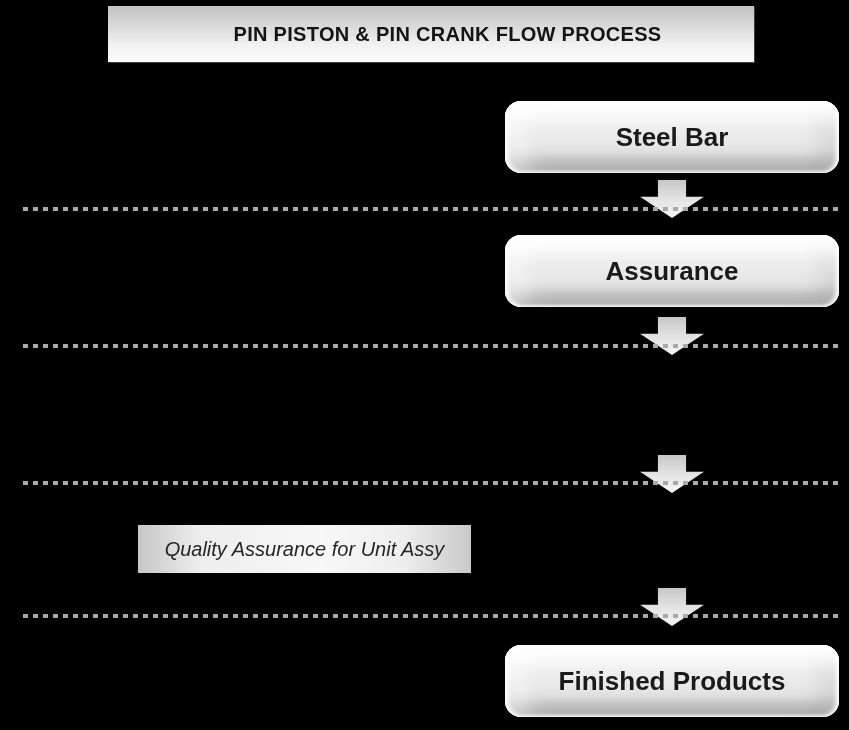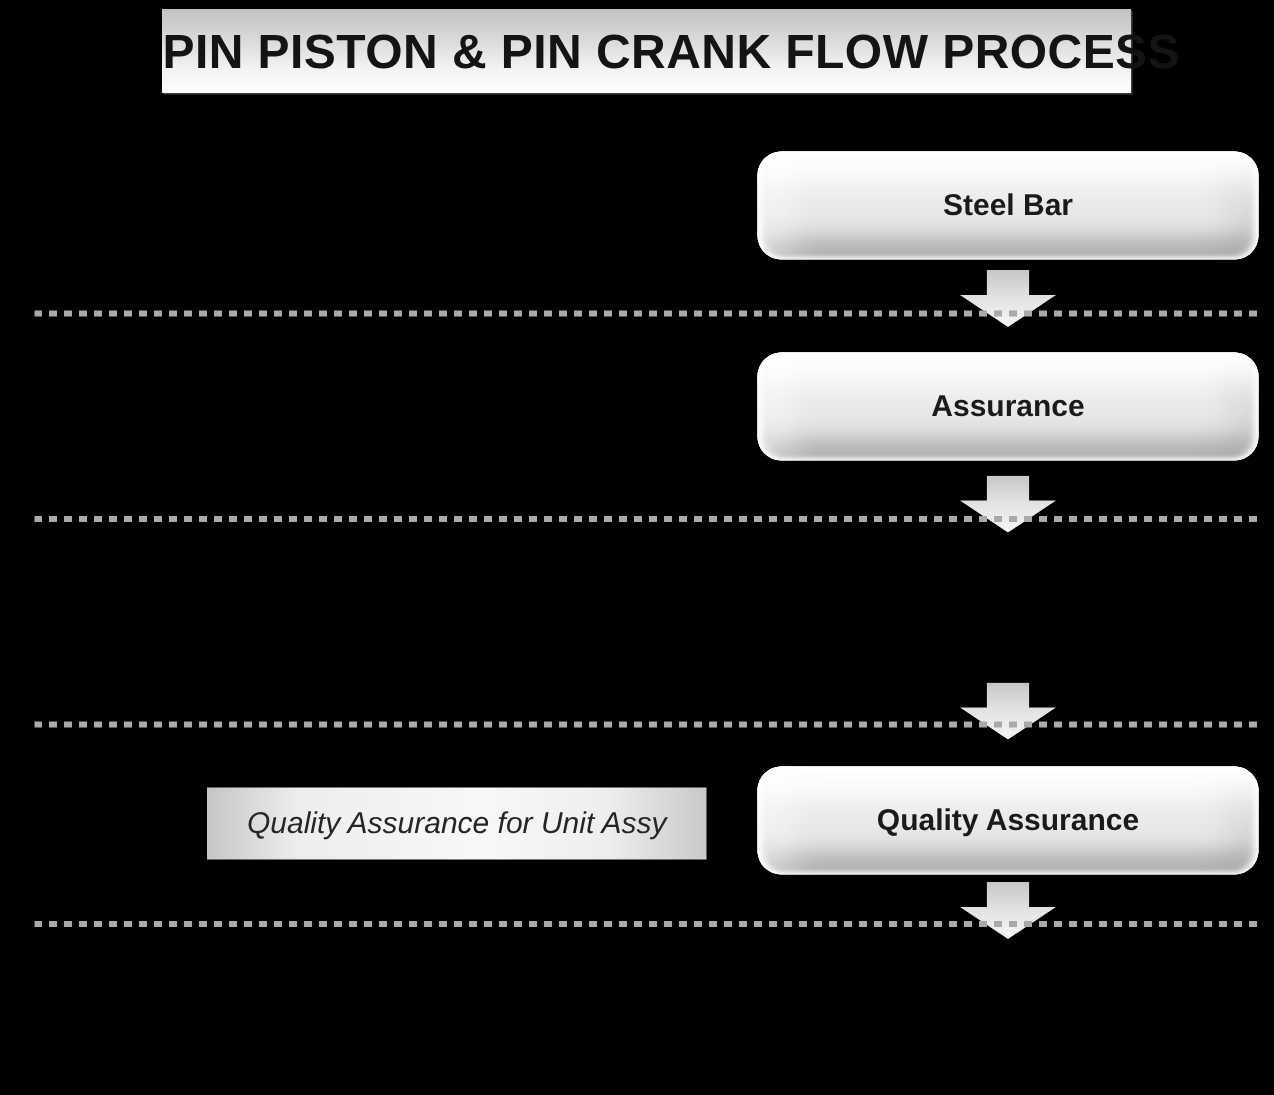--- a/index.html
+++ b/index.html
@@ -11,21 +11,21 @@
     overflow:hidden;
   }
   
   .title-bar{
     position:absolute;left:108px;top:6px;width:646px;height:56px;
     background:linear-gradient(180deg,#c2c2c2 0%,#d9d9d9 35%,#f2f2f2 70%,#fdfdfd 100%);
     display:flex;align-items:center;justify-content:center;
     box-shadow:1px 1px 0 rgba(255,255,255,.25);
   }
   .title-text{
-    font-size:32px;font-weight:bold;color:#141414;letter-spacing:.3px;
+    font-size:20px;font-weight:bold;color:#141414;letter-spacing:.3px;
     white-space:nowrap;
     margin-left:33px;
   }
   
   .pbox{
     position:absolute;left:505px;width:334px;height:72px;
     border-radius:16px;
     background:linear-gradient(180deg,#fbfbfb 0%,#eeeeee 38%,#e3e3e3 70%,#cccccc 100%);
     box-shadow:
       inset 0 3px 3px #ffffff,
@@ -33,21 +33,21 @@
       inset -3px 0 4px rgba(255,255,255,.85),
       inset 0 16px 16px rgba(255,255,255,.85),
       inset 22px 0 20px rgba(255,255,255,.45),
       inset -22px 0 20px rgba(0,0,0,.06),
       inset 0 -13px 14px rgba(0,0,0,.20),
       inset 0 -2px 2px rgba(255,255,255,.65);
     display:flex;align-items:center;justify-content:center;
     z-index:3;
   }
   .pbox-label{
-    font-size:20px;font-weight:bold;color:#1a1a1a;white-space:nowrap;
+    font-size:26px;font-weight:bold;color:#1a1a1a;white-space:nowrap;
   }
   
   .flow-arrow{
     position:absolute;left:640px;width:64px;height:38px;
     clip-path:polygon(28% 0,72% 0,72% 44%,100% 44%,50% 100%,0 44%,28% 44%);
     background:linear-gradient(180deg,#c7c7c7 0%,#e3e3e3 50%,#f6f6f6 100%);
     z-index:1;
   }
   
   .dotline{
@@ -86,20 +86,20 @@
   </div>
   <div class="flow-arrow" style="top:317px"></div>
   <div class="dotline" style="top:344px"></div>
 
   <div class="flow-arrow" style="top:455px"></div>
   <div class="dotline" style="top:481px"></div>
 
   <div class="qa-note">
     <span class="qa-note-text">Quality Assurance for Unit Assy</span>
   </div>
-  <div class="pbox" style="top:511px">
-    <span class="pbox-label">Quality Assurance</span>
-  </div>
   <div class="flow-arrow" style="top:588px"></div>
   <div class="dotline" style="top:614px"></div>
 
+  <div class="pbox" style="top:645px">
+    <span class="pbox-label">Finished Products</span>
+  </div>
 
 </div>
 
 </body></html>

